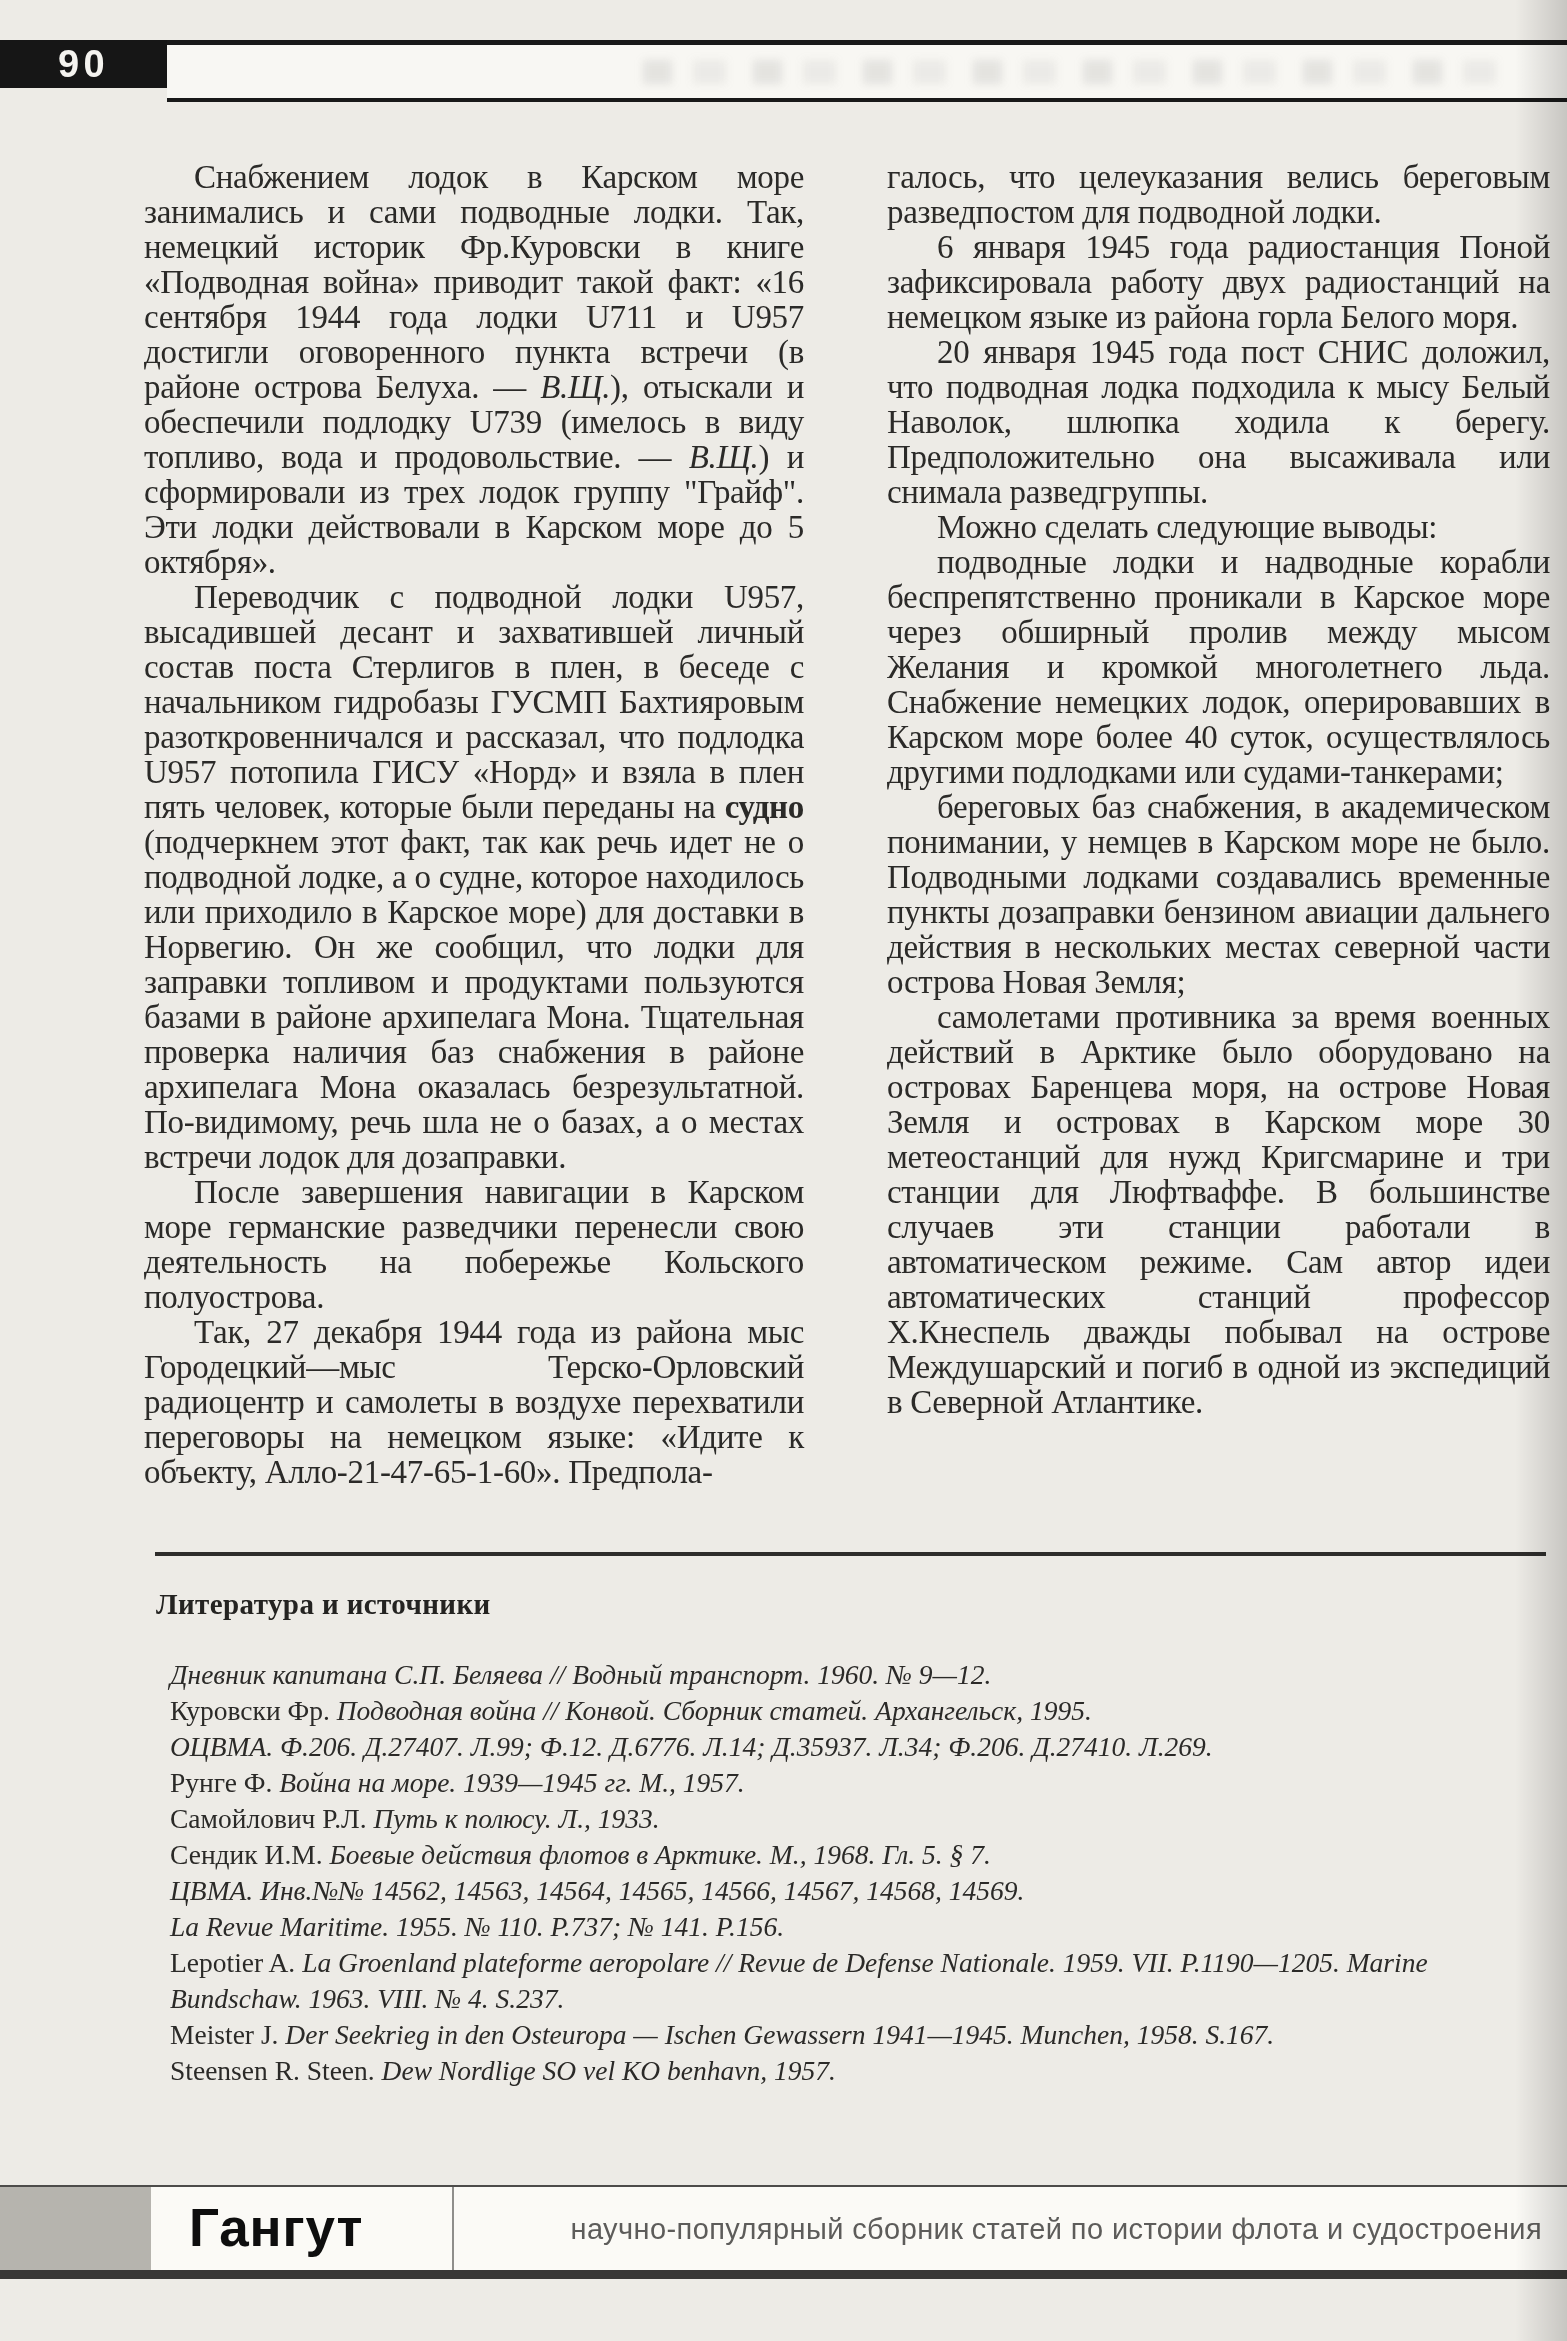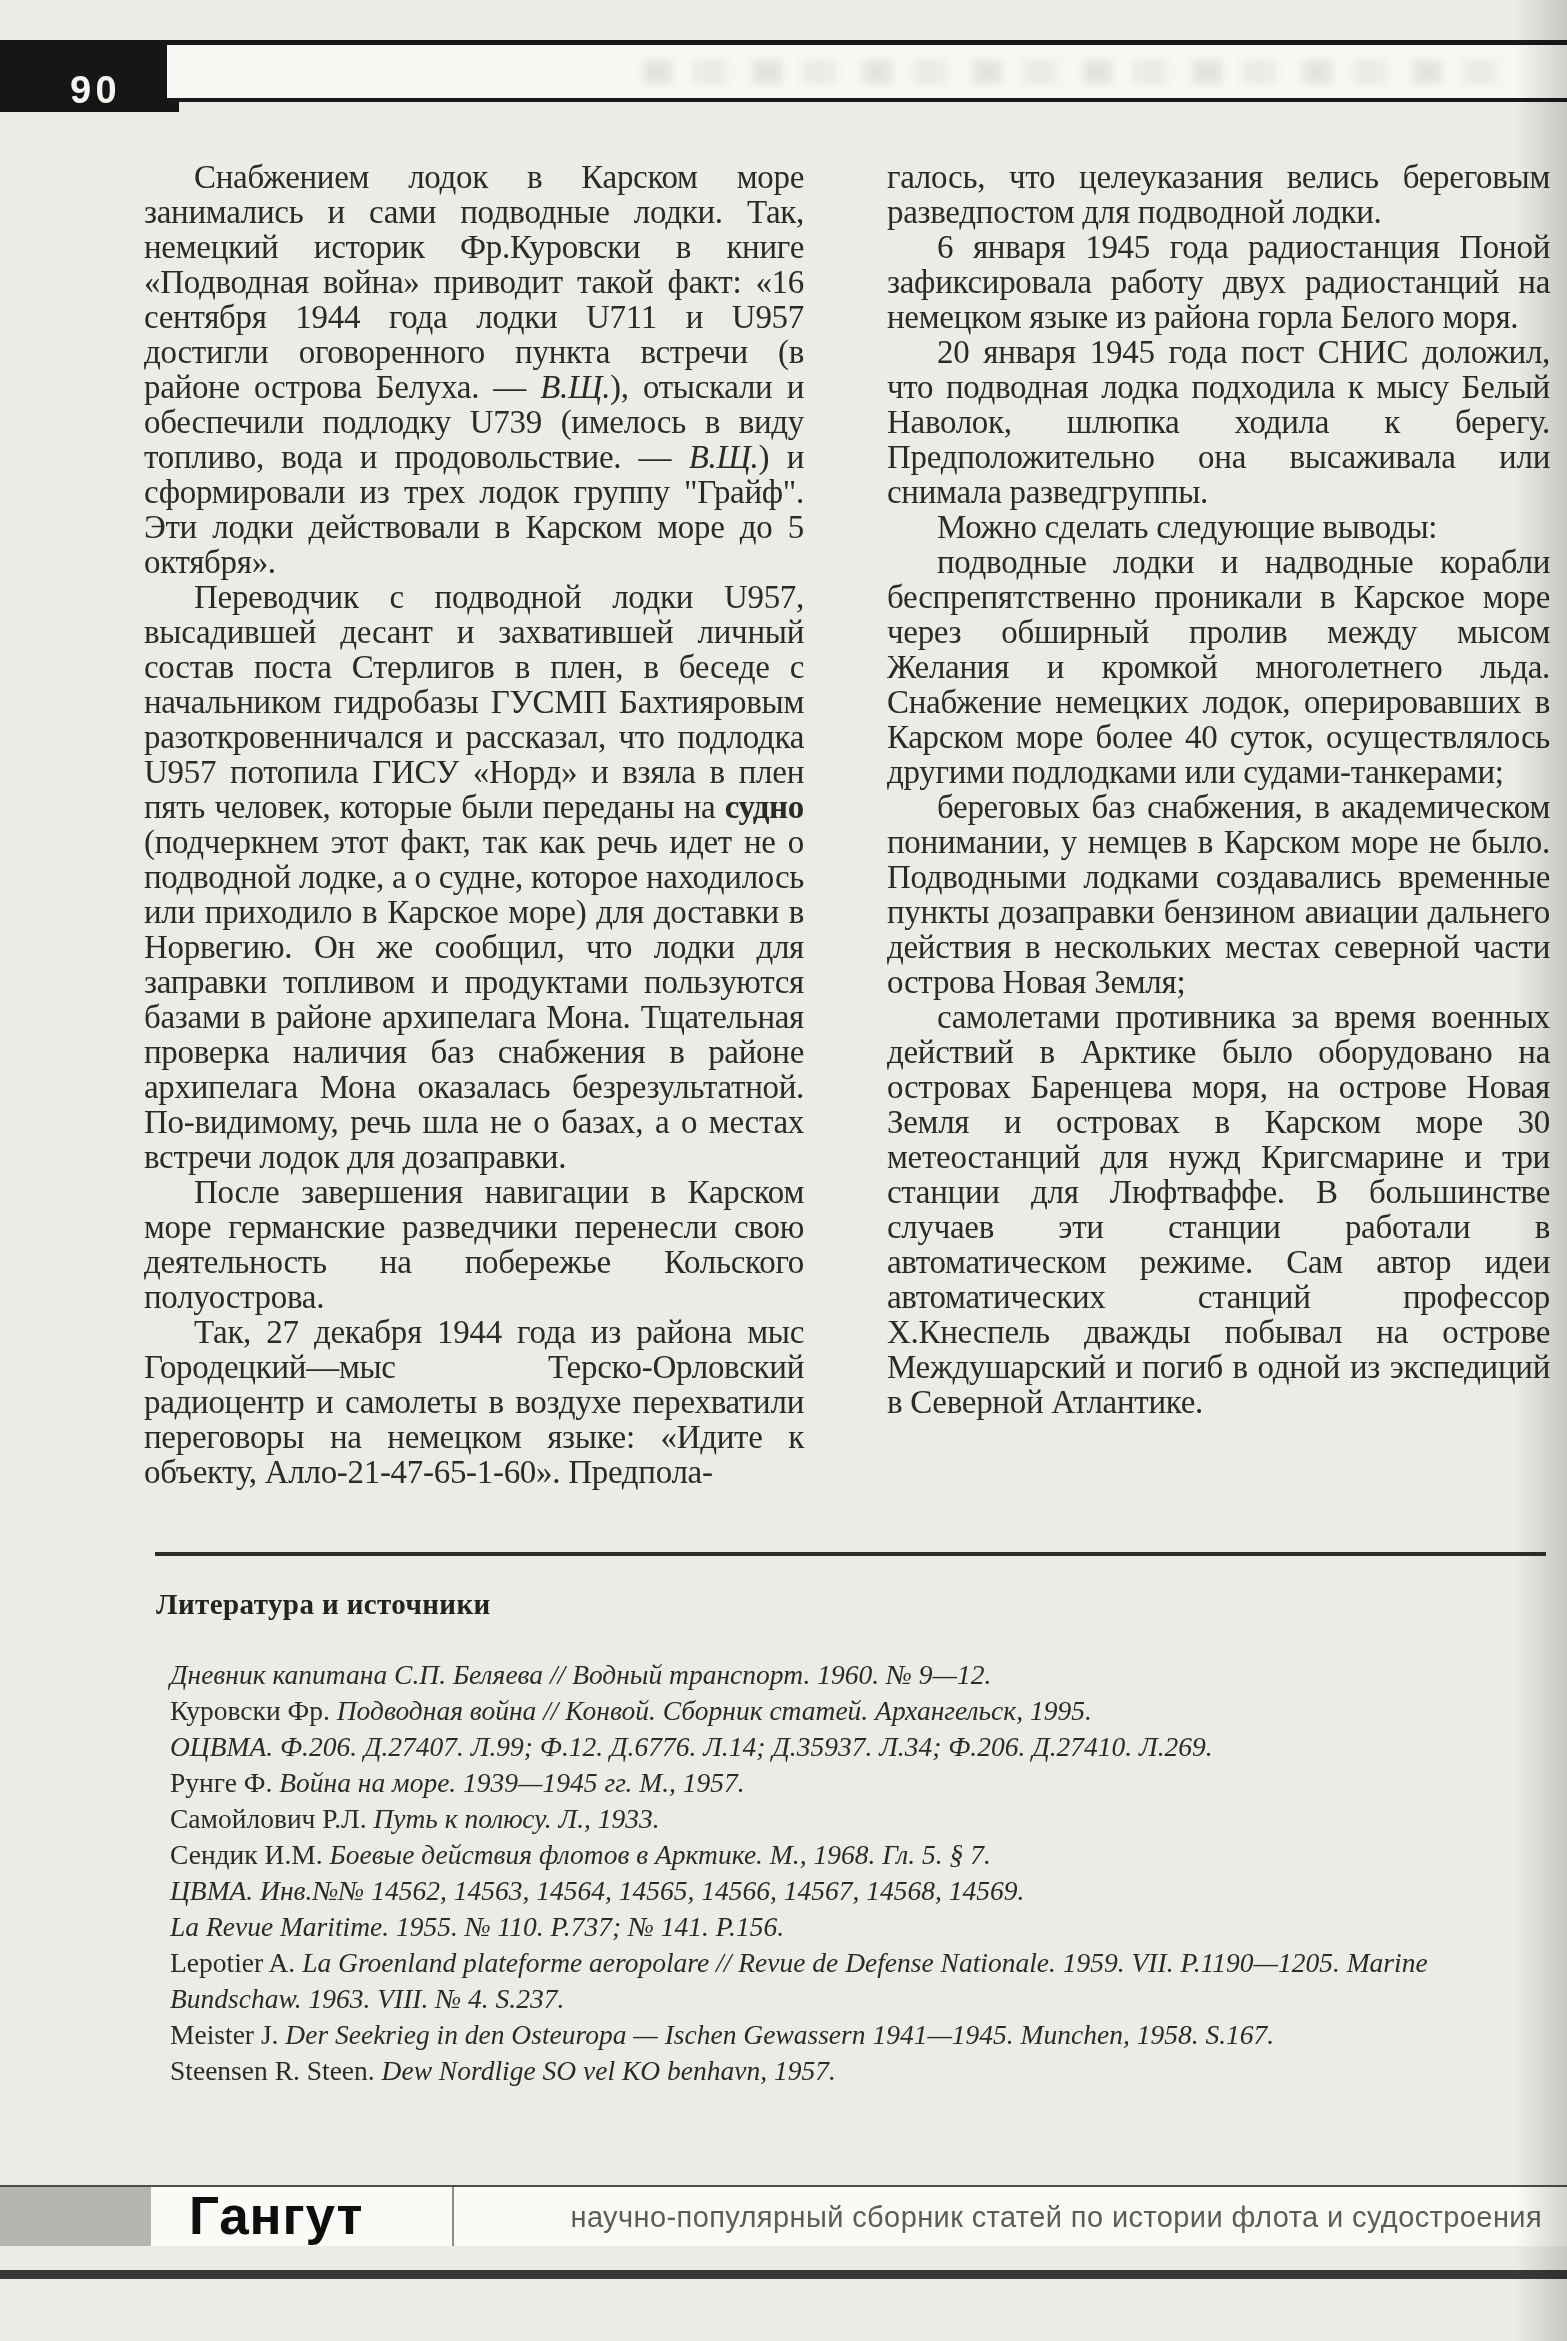--- a/index.html
+++ b/index.html
@@ -8,23 +8,23 @@
     background:#edebe6;
     position:relative;
     overflow:hidden;
     font-family:"Liberation Serif", serif;
     color:#2b2a28;
   }
   .page { position:absolute; inset:0; }
 
   
   .pagenum-box {
-    position:absolute; left:0; top:40px; width:167px; height:72px;
+    position:absolute; left:0; top:40px; width:167px; height:48px;
     background:#161616;
-    display:flex; align-items:flex-end; justify-content:center;padding-left:12px;
+    display:flex; align-items:center; justify-content:center;
   }
   .pagenum {
     color:#f4f3ef;
     font-family:"Liberation Sans", sans-serif;
     font-weight:900; font-size:38px; letter-spacing:4.3px;
   }
   .header-band {
     position:absolute; left:167px; top:40px; right:0; height:62px;
     background:#f8f7f3;
     border-top:5.2px solid #191919;
@@ -75,21 +75,21 @@
   }
   .bib-list p { margin:0; text-indent:0; }
   .bib-list .it { font-style:italic; }
 
   
   .footer-thinline {
     position:absolute; left:0; top:2185px; width:100%; height:2.6px;
     background:#4d4c4a;
   }
   .footer-band {
-    position:absolute; left:0; top:2187px; width:100%; height:59px;
+    position:absolute; left:0; top:2187px; width:100%; height:83px;
     background:#fbfaf6;
   }
   .footer-grayblock {
     position:absolute; left:0; top:0; width:151px; height:100%;
     background:#b6b4ae;
   }
   .footer-logo {
     position:absolute; left:189px; top:50%; transform:translateY(-52%);
     font-family:"Liberation Sans", sans-serif;
     font-weight:900; font-size:53px; letter-spacing:0.9px;

